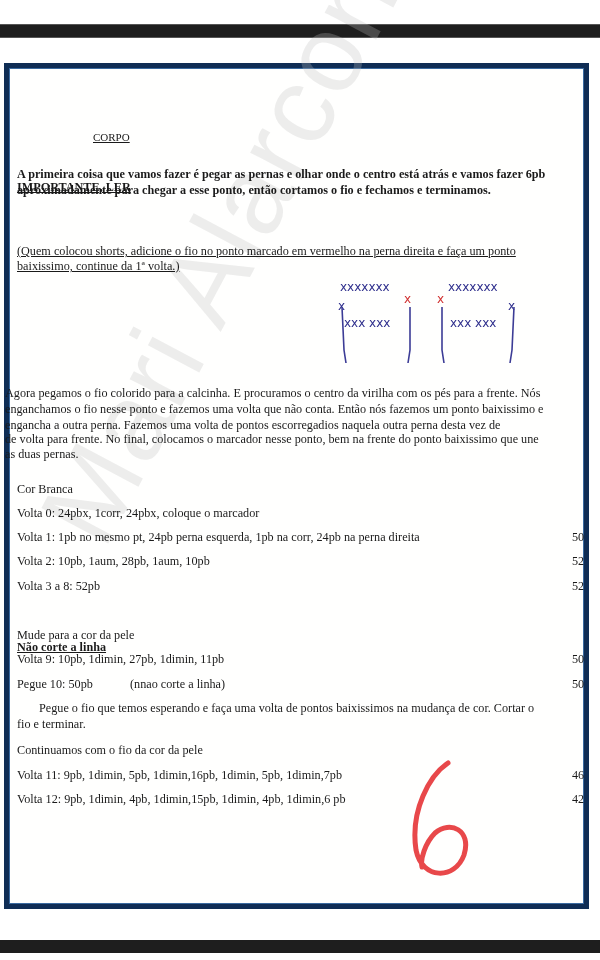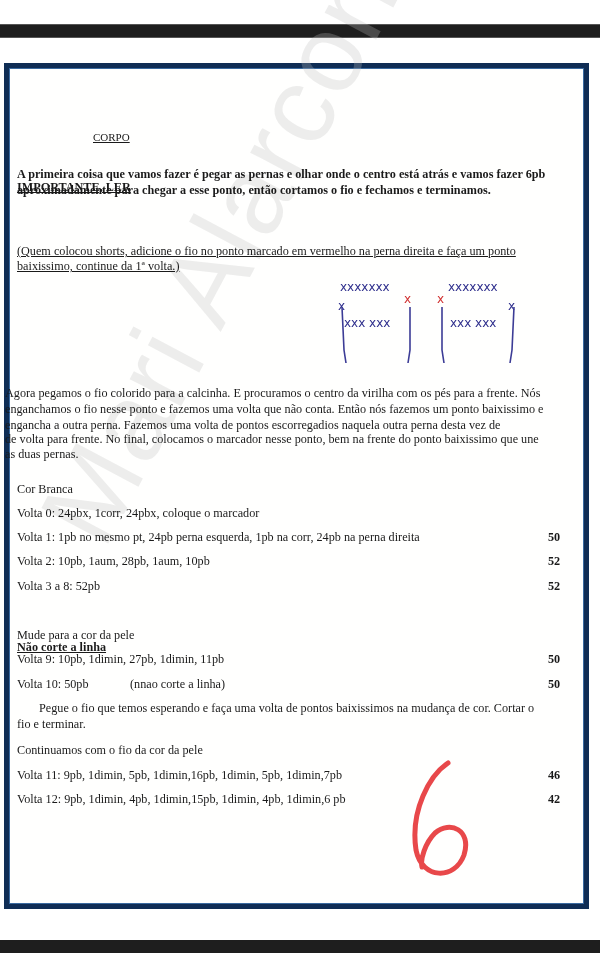--- a/index.html
+++ b/index.html
@@ -16,21 +16,21 @@
   }
   .watermark {
     position: absolute; left: 70px; top: 470px; transform: rotate(-62deg); transform-origin: left center;
     font-family: "Liberation Sans", sans-serif; font-size: 110px; color: rgba(190,190,190,0.28);
     letter-spacing: 2px; white-space: nowrap; pointer-events: none;
   }
   .t { position: absolute; font-size: 12.2px; line-height: 16px; white-space: nowrap; }
   .u { text-decoration: underline; margin-top: 36px; }
   .b { font-weight: bold; }
   .wrap { white-space: normal; font-weight: bold; }
-  .num { position: absolute; left: 548px; font-size: 12.2px; line-height: 16px; font-weight: bold; }
+  .num { position: absolute; left: 572px; font-size: 12.2px; line-height: 16px; }
   .six { position: absolute; left: 400px; top: 755px; }
 </style>
 </head>
 <body>
 
 <div class="bar-top"></div>
 
 <div class="page"></div>
 
 <div class="watermark">Mari Alarcon</div>
@@ -79,21 +79,21 @@
 <div class="num" style="top:553px;">52</div>
 <div class="t" style="left:17px; top:578px;">Volta 3 a 8: 52pb</div>
 <div class="num" style="top:578px;">52</div>
 
 <div class="t u b" style="left:17px; top:603px;">Não corte a linha</div>
 
 <div class="t" style="left:17px; top:627px;">Mude para a cor da pele</div>
 
 <div class="t" style="left:17px; top:651px;">Volta 9: 10pb, 1dimin, 27pb, 1dimin, 11pb</div>
 <div class="num" style="top:651px;">50</div>
-<div class="t" style="left:17px; top:676px;">Volta 10: 50pb</div>
+<div class="t" style="left:17px; top:676px;">Pegue 10: 50pb</div>
 <div class="t" style="left:130px; top:676px;">(nnao corte a linha)</div>
 <div class="num" style="top:676px;">50</div>
 
 <div class="t" style="left:17px; top:700px;margin-left:22px;">Pegue o fio que temos esperando e faça uma volta de pontos baixissimos na mudança de cor. Cortar o</div>
 <div class="t" style="left:17px; top:716px;">fio e terminar.</div>
 
 <div class="t" style="left:17px; top:742px;">Continuamos com o fio da cor da pele</div>
 
 <div class="t" style="left:17px; top:767px;">Volta 11: 9pb, 1dimin, 5pb, 1dimin,16pb, 1dimin, 5pb, 1dimin,7pb</div>
 <div class="num" style="top:767px;">46</div>

